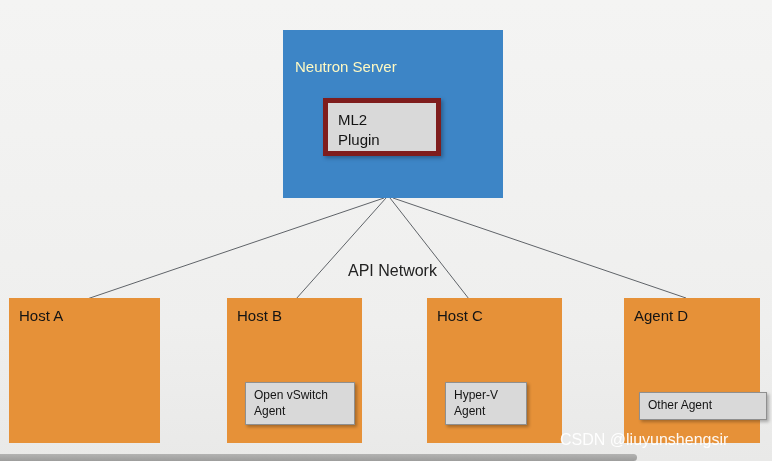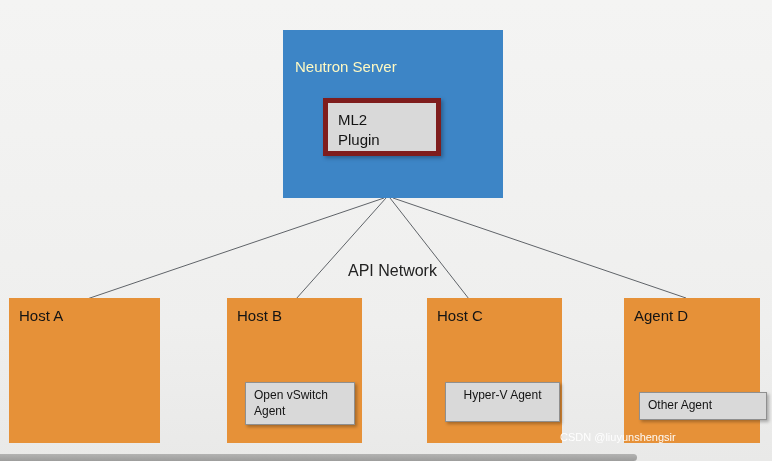--- a/index.html
+++ b/index.html
@@ -78,27 +78,27 @@
     background: #d9d9d9;
     border: 1px solid #8f8f8f;
     box-shadow: 2px 2px 3px rgba(0,0,0,0.28);
     padding: 5px 8px;
     font-size: 12px;
     line-height: 1.3;
     color: #141414;
   }
   .host-a .agent-box { left: 16px; top: 84px; width: 95px;  min-height: 40px; }
   .host-b .agent-box { left: 18px; top: 84px; width: 110px; min-height: 40px; }
-  .host-c .agent-box { left: 18px; top: 84px; width: 115px;  min-height: 40px; text-align: center; }
+  .host-c .agent-box { left: 18px; top: 84px; width: 82px;  min-height: 40px; }
   .host-d .agent-box { left: 15px; top: 94px; width: 128px; min-height: 28px; }
 
   .watermark {
     position: absolute;
     left: 560px; top: 431px;
-    font-size: 11px;
+    font-size: 16px;
     color: rgba(255,255,255,0.95);
     white-space: nowrap;
   }
 
   .bottom-bar {
     position: absolute;
     left: 0; bottom: 0;
     width: 637px; height: 7px;
     background: linear-gradient(180deg, #b3b3b2, #9d9d9c);
     border-radius: 0 4px 4px 0;

